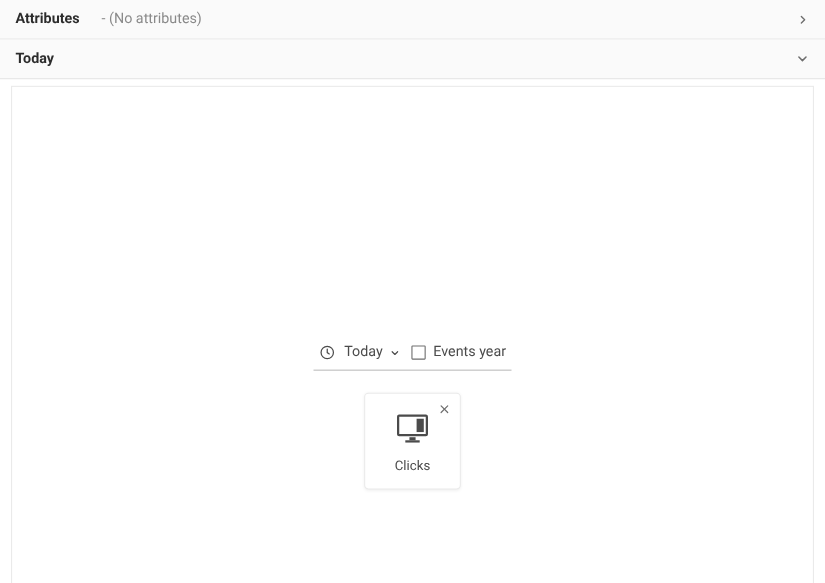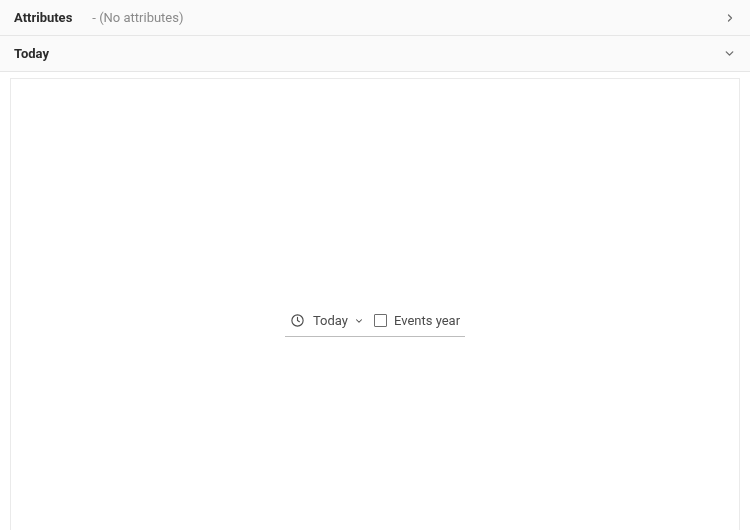--- a/index.html
+++ b/index.html
@@ -171,15 +171,32 @@
               </svg>
             </span>
           </span>
         </div>
         <label class="checkbox-wrap">
           <span class="checkbox-box"></span>
           <span>Events year</span>
         </label>
       </div>
 
+      <div class="card">
+        <span class="card-close">
+          <svg width="12" height="12" viewBox="0 0 24 24" fill="none" stroke="currentColor" stroke-width="2.2" stroke-linecap="round">
+            <line x1="18" y1="6" x2="6" y2="18"></line>
+            <line x1="6" y1="6" x2="18" y2="18"></line>
+          </svg>
+        </span>
+        <span class="card-icon">
+          <svg width="30" height="28" viewBox="0 0 32 30" fill="currentColor">
+            <rect x="2" y="2" width="28" height="19" rx="1" fill="none" stroke="currentColor" stroke-width="2.2"></rect>
+            <rect x="20" y="5" width="7" height="13" fill="currentColor"></rect>
+            <rect x="13" y="23" width="6" height="3" fill="currentColor"></rect>
+            <rect x="9" y="26" width="14" height="2.2" fill="currentColor"></rect>
+          </svg>
+        </span>
+        <span class="card-label">Clicks</span>
+      </div>
     </div>
   </div>
 </div>
 
 </body></html>

